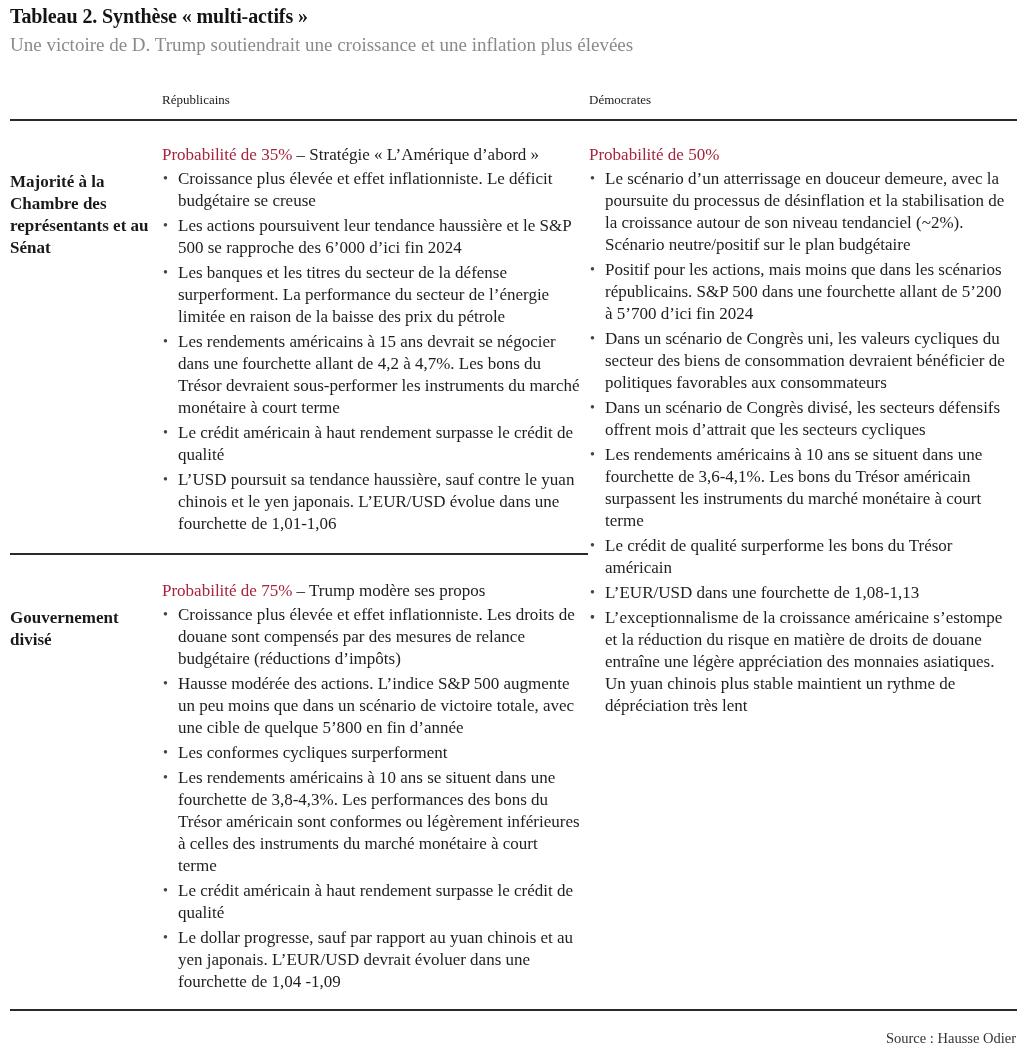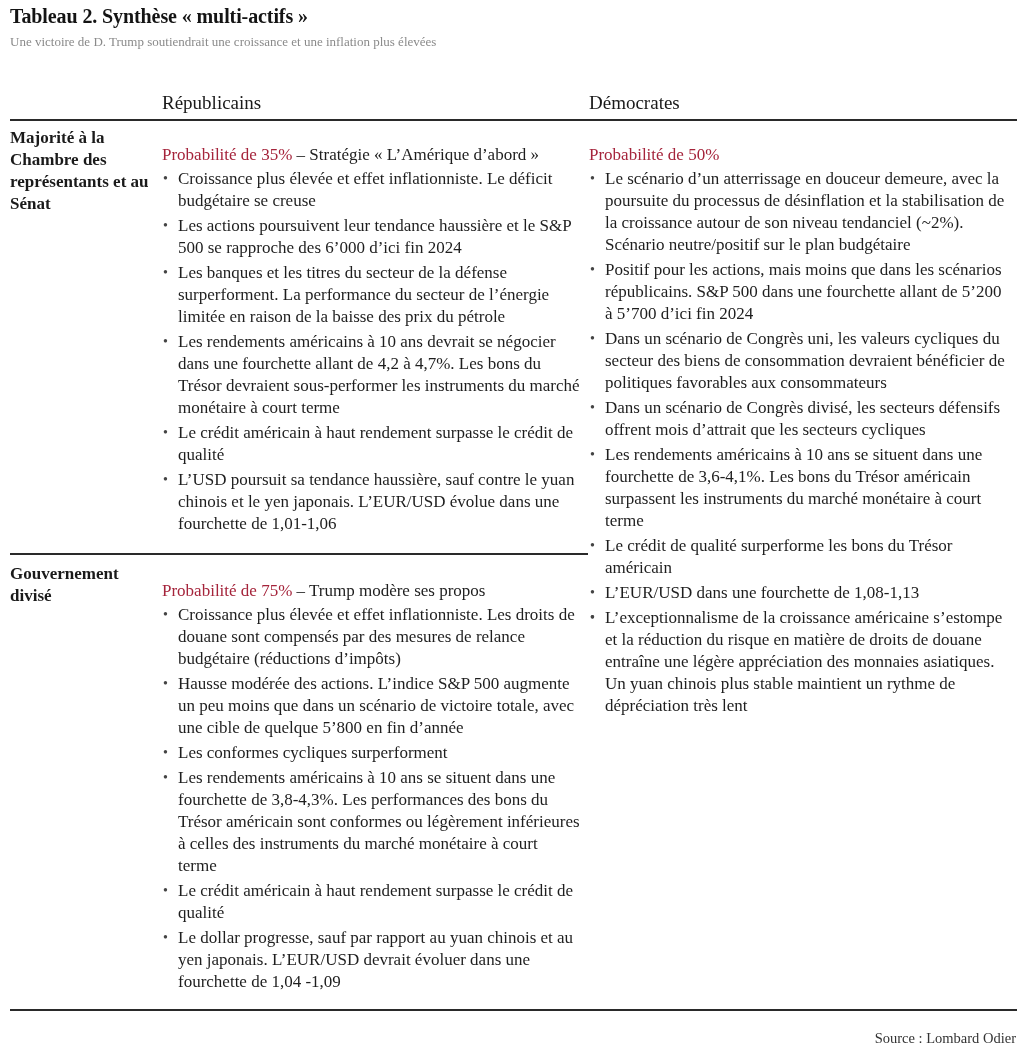--- a/index.html
+++ b/index.html
@@ -23,46 +23,47 @@
       font-weight: bold;
       color: #141414;
       letter-spacing: -0.1px;
       white-space: nowrap;
       font-family: Liberation Serif, serif;
     }
     .subtitle {
       position: absolute;
       left: 10px;
       top: 34px;
-      font-size: 13px;
+      font-size: 19px;
       color: #8a8a8a;
       white-space: nowrap;
     }
     .col-head {
       position: absolute;
       top: 92px;
-      font-size: 19px;
+      font-size: 13px;
       color: #1a1a1a;
       white-space: nowrap;
     }
     .rule {
       position: absolute;
       height: 2px;
       background: #2a2a2a;
     }
     .rule.thin {
       height: 1.5px;
     }
     .row-label {
       position: absolute;
       left: 10px;
       font-size: 17px;
       font-weight: bold;
       line-height: 22px;
       color: #1a1a1a;
+      margin-top: 44px;
     }
     .cell {
       position: absolute;
       font-size: 17px;
       line-height: 22px;
       margin-top: 17px;
     }
     .prob-line {
       white-space: nowrap;
       margin-bottom: 2px;
@@ -113,21 +114,21 @@
 <div class="row-label" style="top:127px; width:140px;">Majorité à la Chambre des représentants et au Sénat</div>
 
 <div class="cell" style="left:162px; top:127px; width:418px;">
   <div class="prob-line">
     <span class="prob">Probabilité de 35%</span><span class="prob-note"> – Stratégie « L’Amérique d’abord »</span>
   </div>
   <ul class="bullets">
     <li><span class="dot">•</span><span>Croissance plus élevée et effet inflationniste. Le déficit budgétaire se creuse</span></li>
     <li><span class="dot">•</span><span>Les actions poursuivent leur tendance haussière et le S&amp;P 500 se rapproche des 6’000 d’ici fin 2024</span></li>
     <li><span class="dot">•</span><span>Les banques et les titres du secteur de la défense surperforment. La performance du secteur de l’énergie limitée en raison de la baisse des prix du pétrole</span></li>
-    <li><span class="dot">•</span><span>Les rendements américains à 10 ans devrait se négocier dans une fourchette allant de 4,2 à 4,7%. Les bons du Trésor devraient sous-performer les instruments du marché monétaire à court terme</span></li>
+    <li><span class="dot">•</span><span>Les rendements américains à 15 ans devrait se négocier dans une fourchette allant de 4,2 à 4,7%. Les bons du Trésor devraient sous-performer les instruments du marché monétaire à court terme</span></li>
     <li><span class="dot">•</span><span>Le crédit américain à haut rendement surpasse le crédit de qualité</span></li>
     <li><span class="dot">•</span><span>L’USD poursuit sa tendance haussière, sauf contre le yuan chinois et le yen japonais. L’EUR/USD évolue dans une fourchette de 1,01-1,06</span></li>
   </ul>
 </div>
 
 <div class="rule thin" style="left:10px; top:553px; width:578px;"></div>
 
 <div class="row-label" style="top:563px; width:140px;">Gouvernement divisé</div>
 
 <div class="cell" style="left:162px; top:563px; width:418px;">
@@ -156,13 +157,13 @@
     <li><span class="dot">•</span><span>Les rendements américains à 10 ans se situent dans une fourchette de 3,6-4,1%. Les bons du Trésor américain surpassent les instruments du marché monétaire à court terme</span></li>
     <li><span class="dot">•</span><span>Le crédit de qualité surperforme les bons du Trésor américain</span></li>
     <li><span class="dot">•</span><span>L’EUR/USD dans une fourchette de 1,08-1,13</span></li>
     <li><span class="dot">•</span></li>
     <li><span class="dot">•</span><span>L’exceptionnalisme de la croissance américaine s’estompe et la réduction du risque en matière de droits de douane entraîne une légère appréciation des monnaies asiatiques. Un yuan chinois plus stable maintient un rythme de dépréciation très lent</span></li>
   </ul>
 </div>
 
 <div class="rule" style="left:10px; top:1009px; width:1007px;"></div>
 
-<div class="source">Source : Lombard Odier</div>
+<div class="source">Source : Hausse Odier</div>
 
 </body></html>

